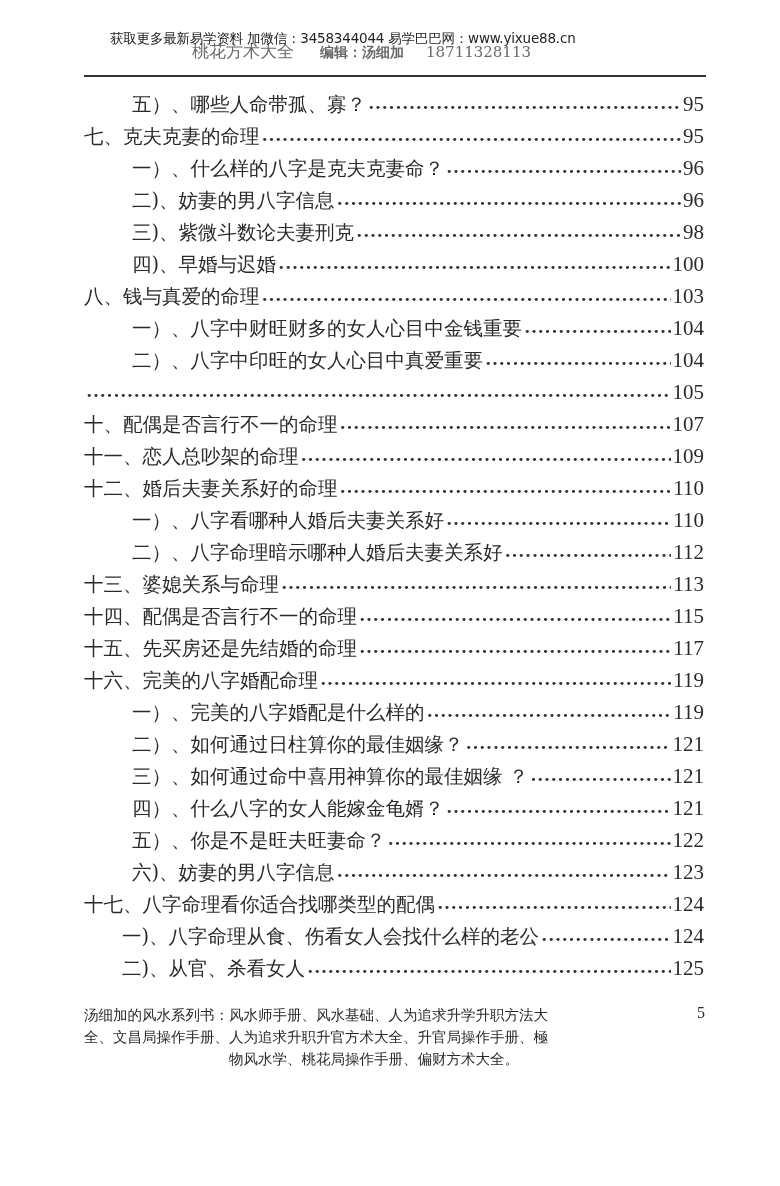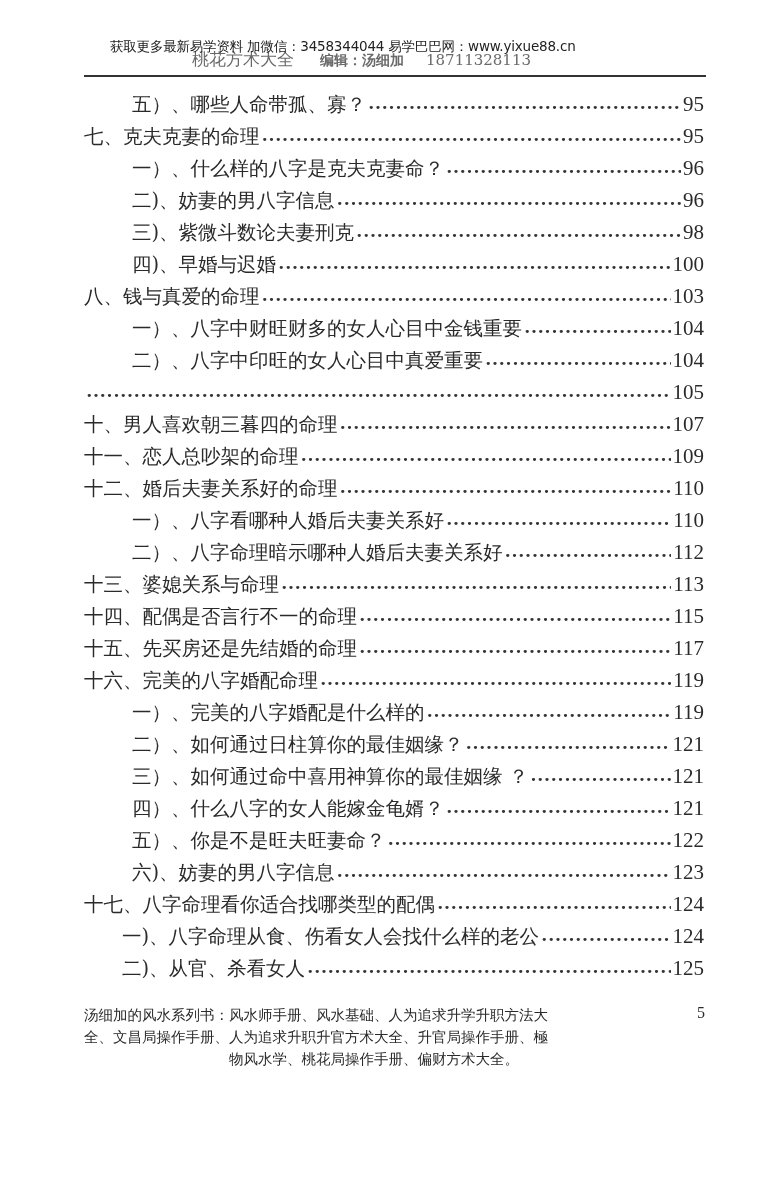--- a/index.html
+++ b/index.html
@@ -4,21 +4,21 @@
 <style>
   html, body { margin: 0; padding: 0; }
   body {
     width: 780px; height: 1186px; background: #ffffff; position: relative; overflow: hidden;
     font-family: "DejaVu Serif", "Liberation Serif", serif; color: #2a2a2a;
   }
   .ghost {
     position: absolute; top: 6px; left: 300px; width: 200px; height: 14px;
     color: #e6e6e6; font-size: 12px; letter-spacing: 2px;
   }
-  .header { position: absolute; top: 34px; left: 0; width: 780px; height: 50px; }
+  .header { position: absolute; top: 26px; left: 0; width: 780px; height: 50px; }
   .wm {
     position: absolute; top: 4px; left: 110px; font-family: "DejaVu Sans", sans-serif;
     font-size: 13.5px; color: #222; white-space: nowrap; z-index: 2; letter-spacing: -0.2px;
   }
   .running {
     position: absolute; top: 14px; left: 192px; font-size: 17px; color: #444; white-space: nowrap;
     opacity: 0.8;
   }
   .running .ed { margin-left: 26px; font-size: 14px; font-family: "DejaVu Sans", sans-serif; font-weight: bold; }
   .running .ph { margin-left: 22px; font-size: 15px; }
@@ -99,21 +99,21 @@
   <div class="row sub">
       <span class="t">二）、八字中印旺的女人心目中真爱重要 </span>
       <span class="dots"></span>
       <span class="p">104</span>
     </div>
   <div class="row">
       <span class="dots"></span>
       <span class="p">105</span>
     </div>
   <div class="row">
-      <span class="t">十、男人喜欢朝三暮四的命理 </span>
+      <span class="t">十、配偶是否言行不一的命理 </span>
       <span class="dots"></span>
       <span class="p">107</span>
     </div>
   <div class="row">
       <span class="t">十一、恋人总吵架的命理 </span>
       <span class="dots"></span>
       <span class="p">109</span>
     </div>
   <div class="row">
       <span class="t">十二、婚后夫妻关系好的命理 </span>

